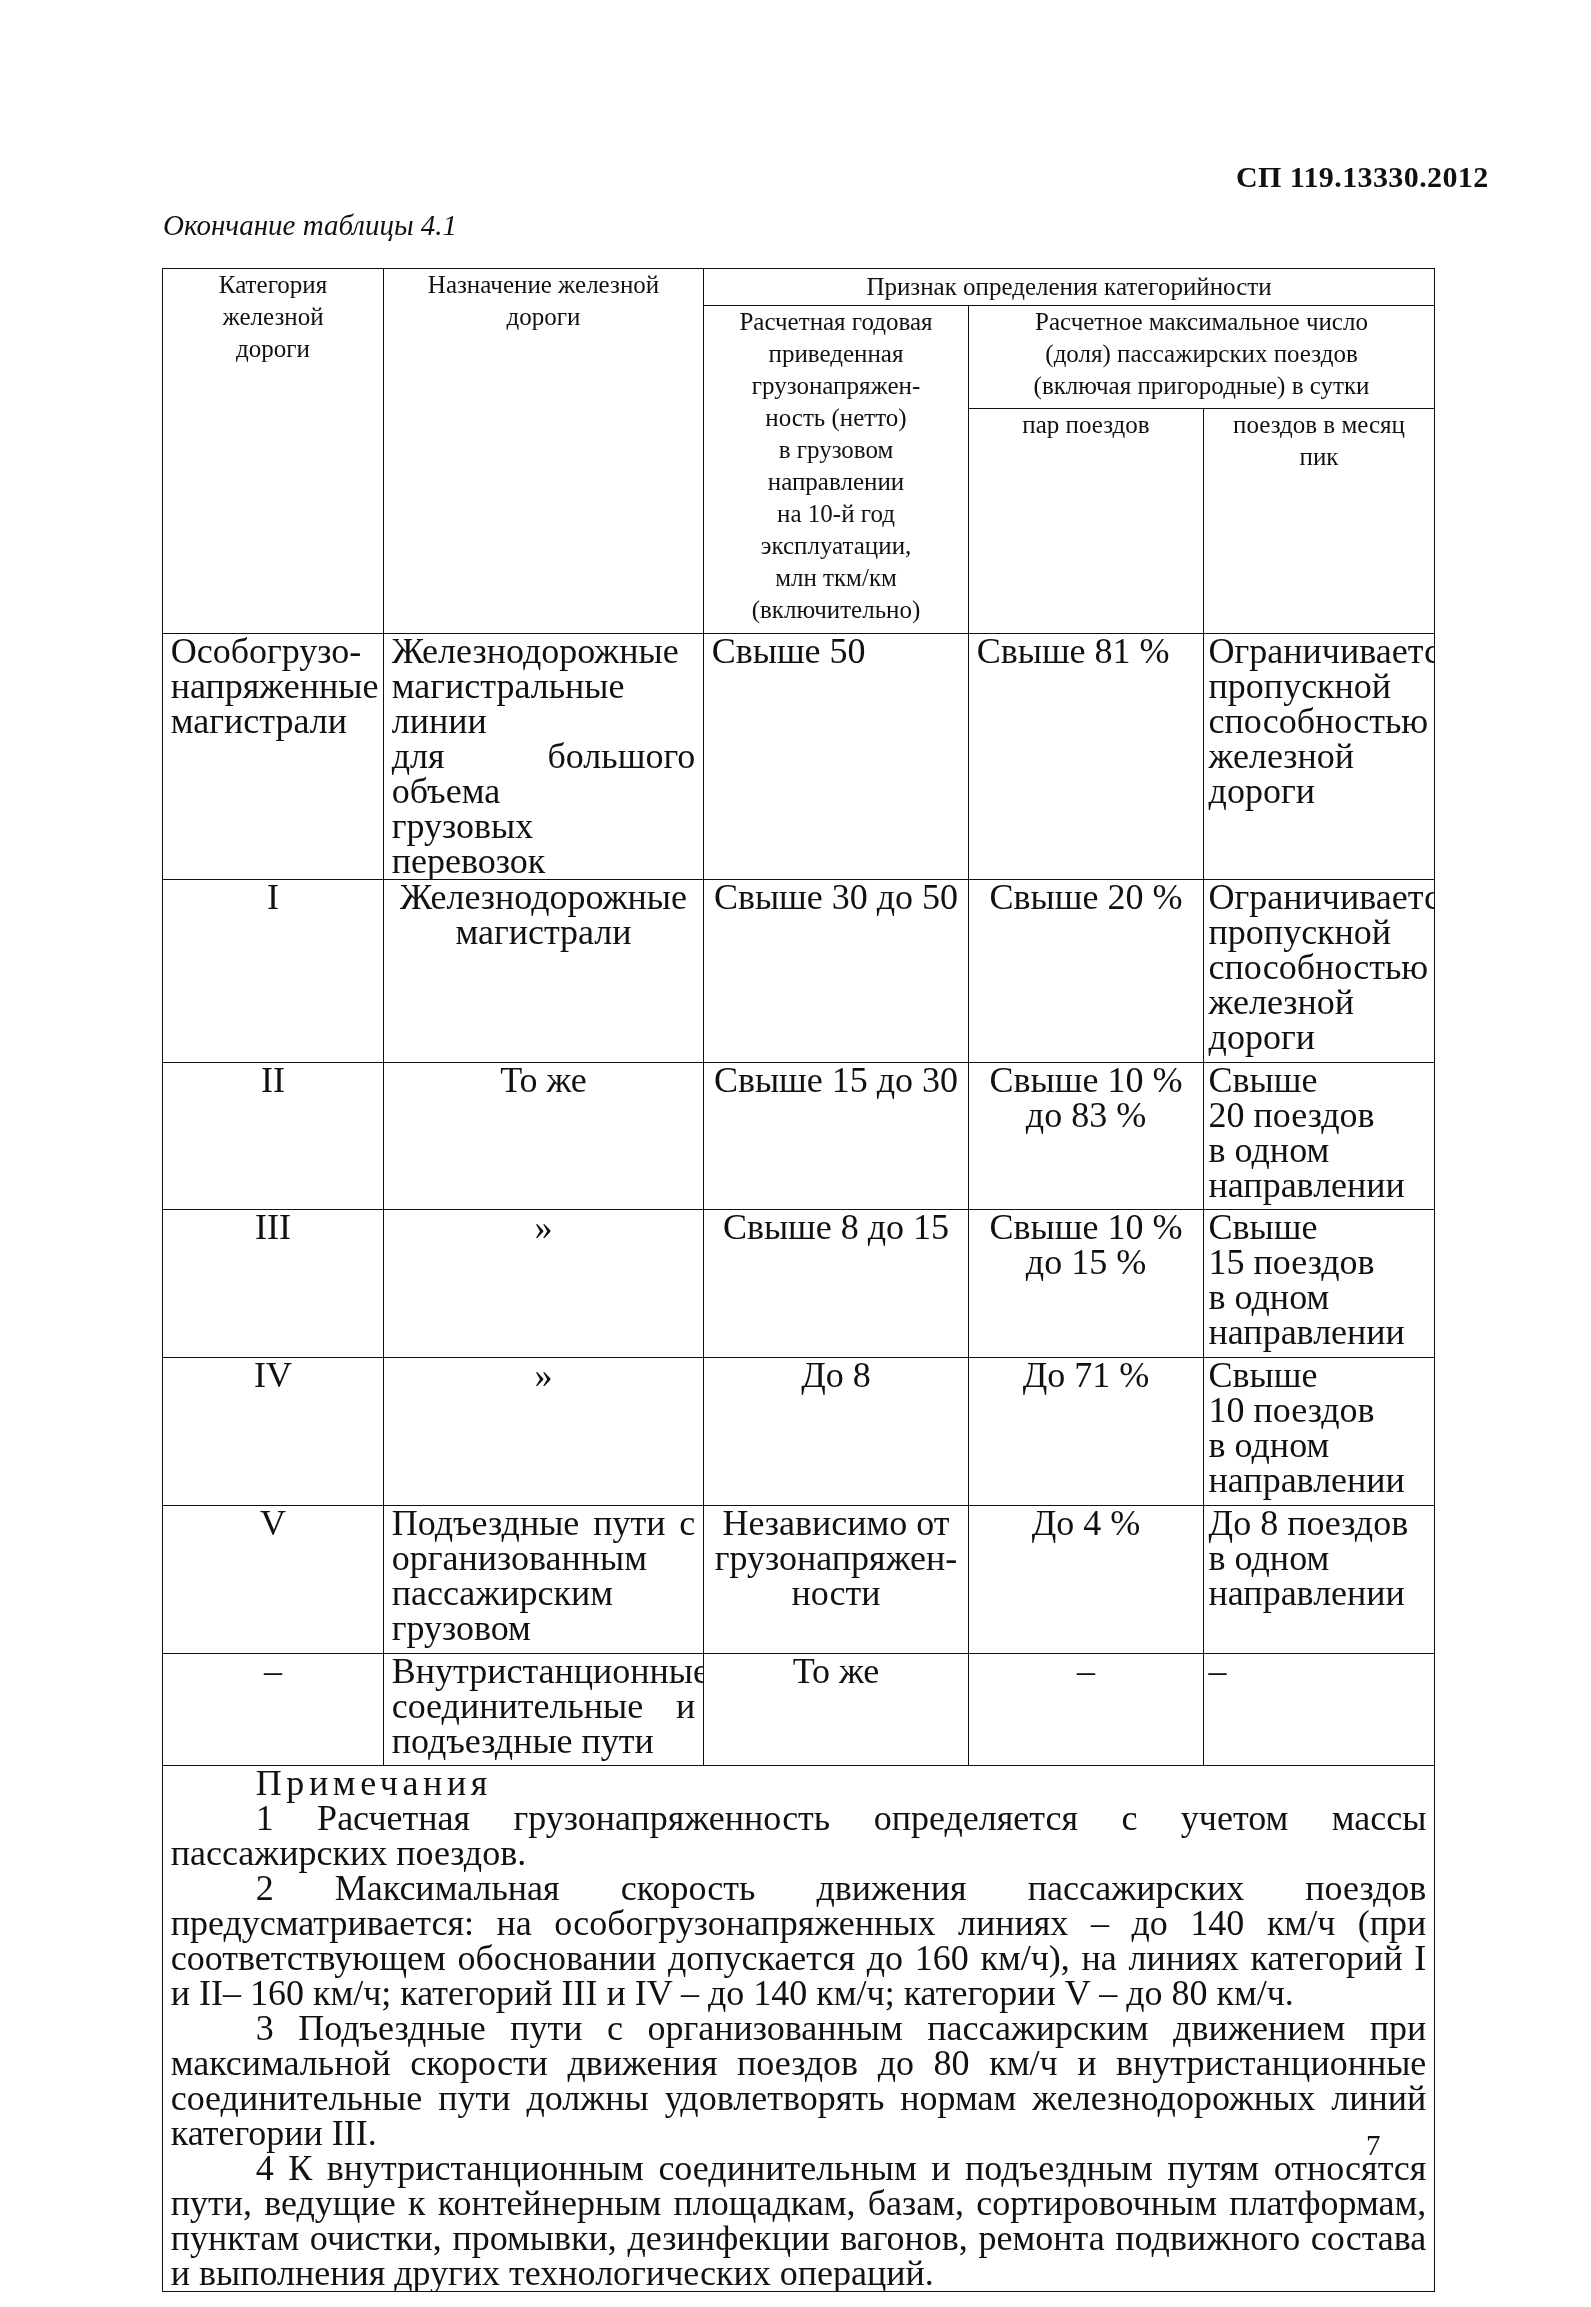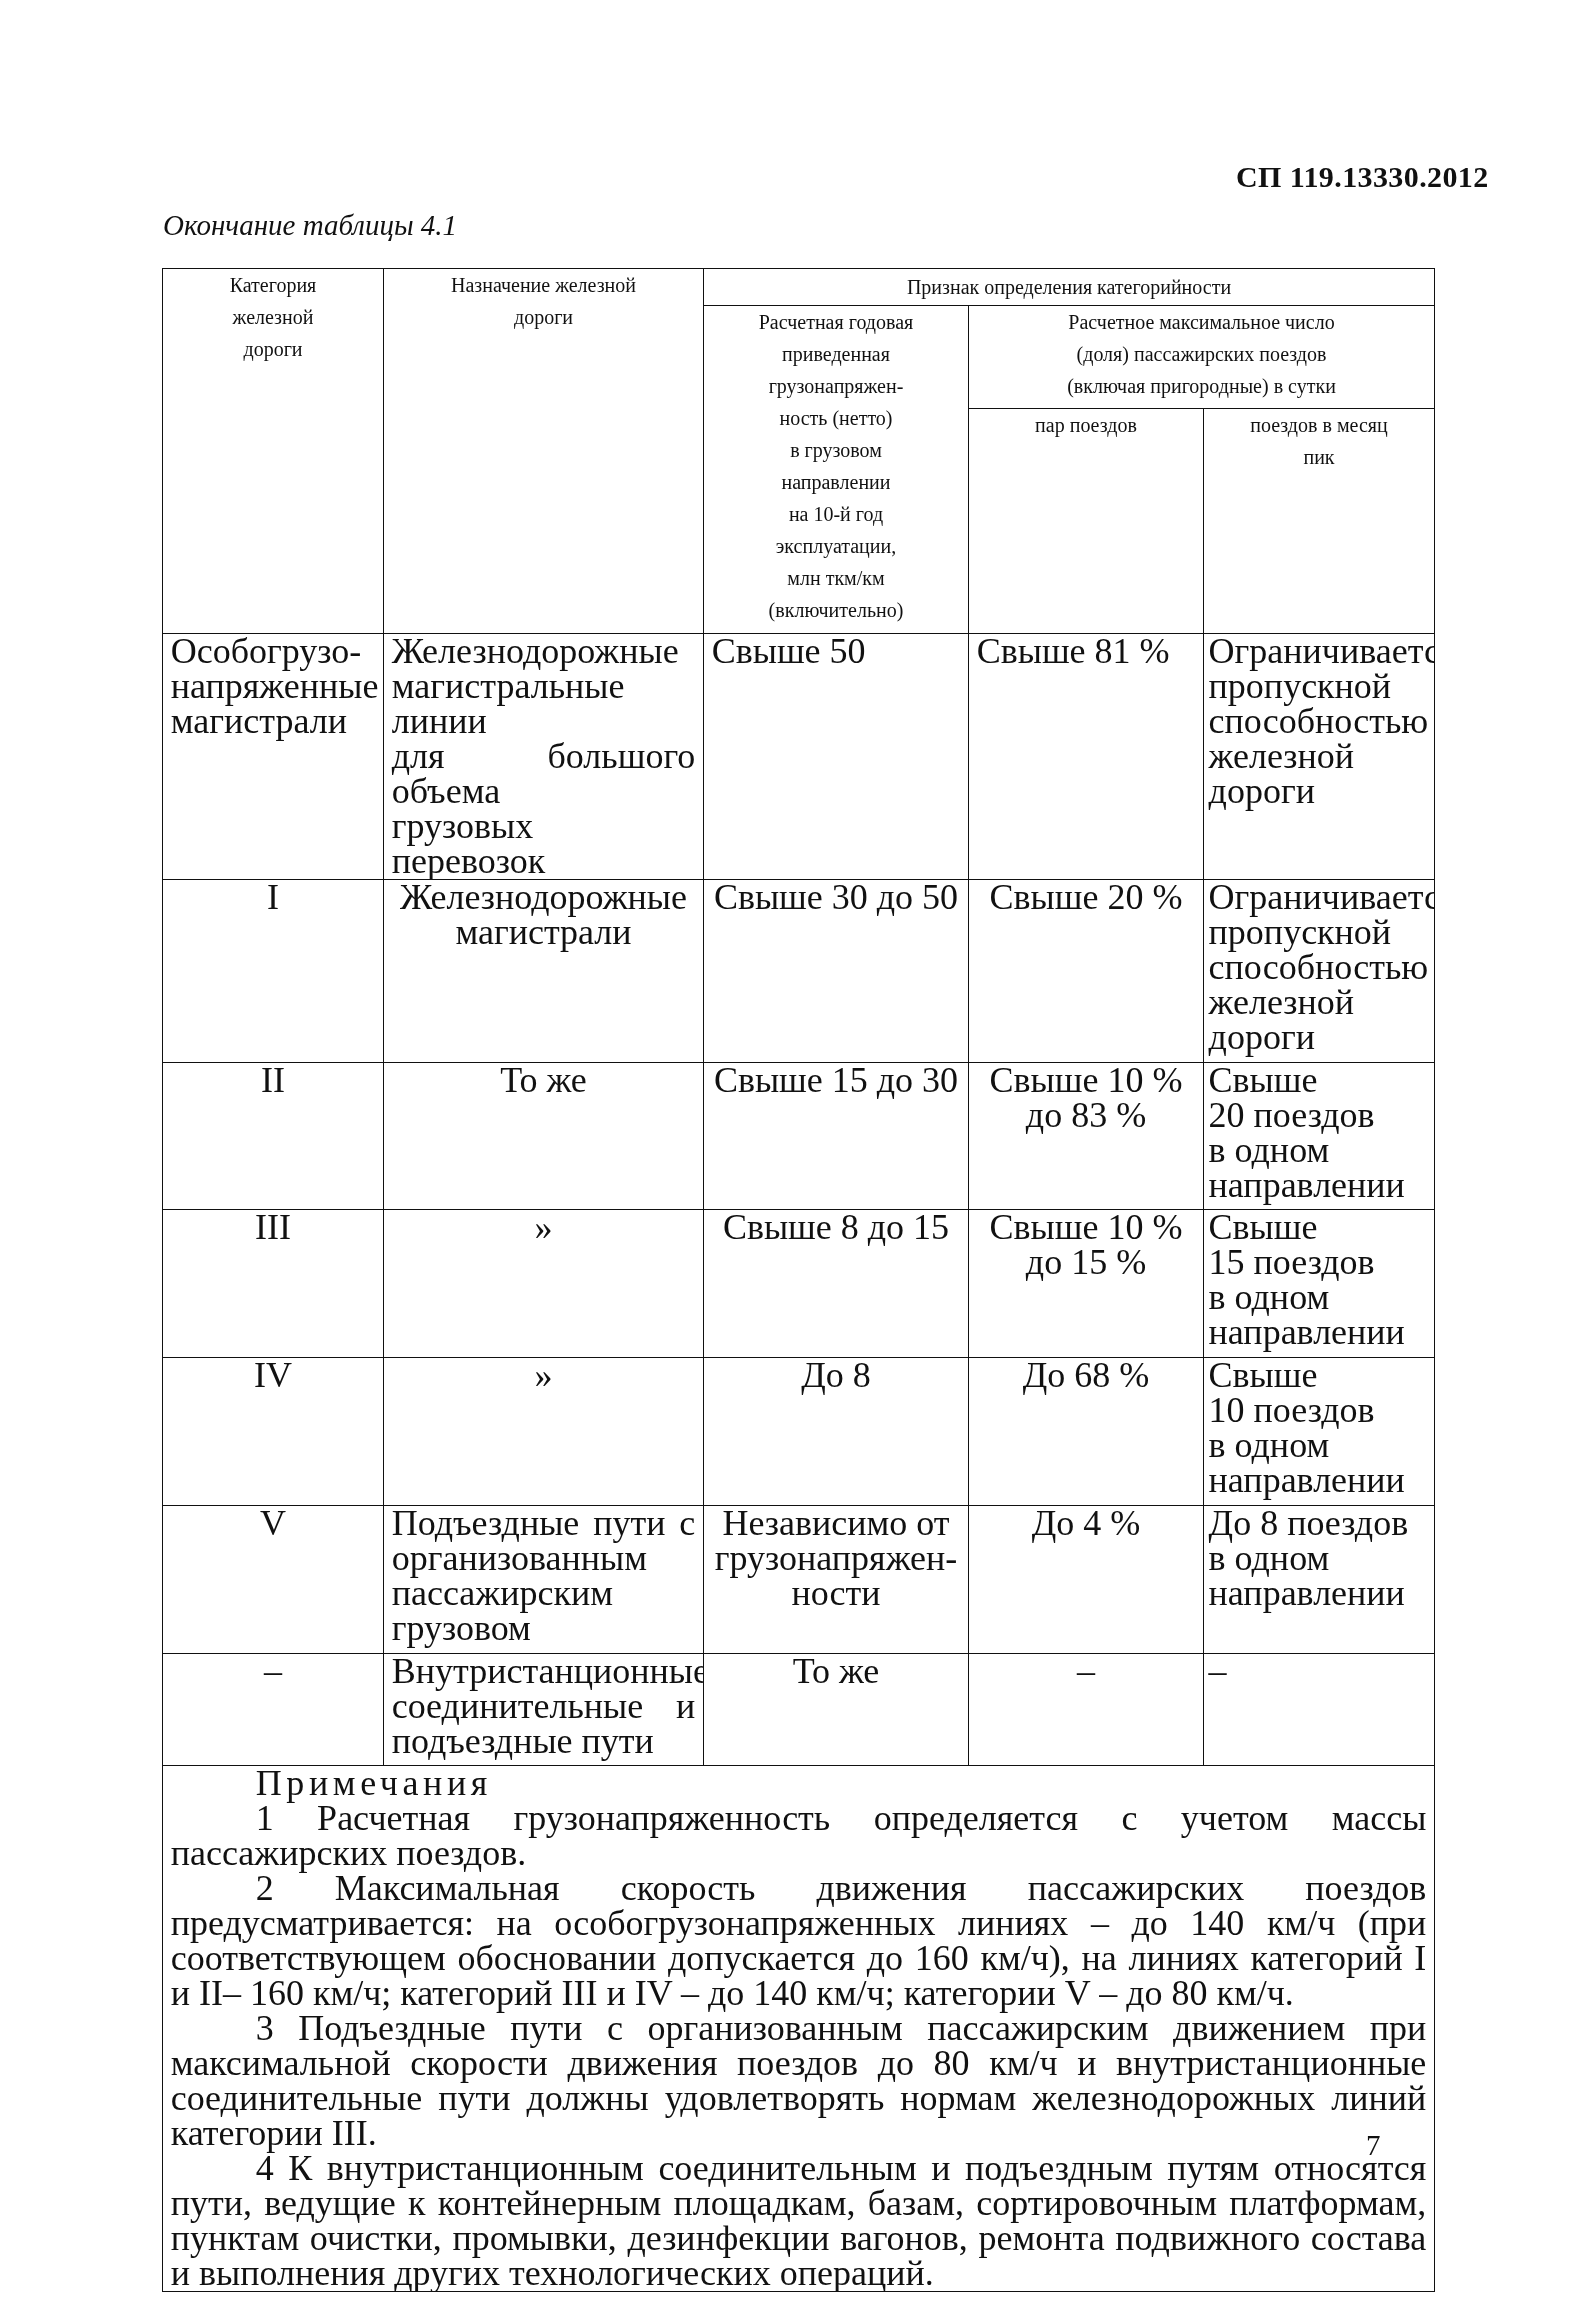--- a/index.html
+++ b/index.html
@@ -1,21 +1,21 @@
 <!DOCTYPE html>
 <html style="font-size:12.3px"><head>
 <meta charset="utf-8">
 <style>
   html, body { margin: 0; padding: 0; background: #ffffff; }
   body { width: 1592px; height: 2307px; position: relative; overflow: hidden; color: #111; font-family: "Liberation Serif", "DejaVu Serif", serif; }
   .doc-code { position: absolute; left: 1197px; top: 160px; font-weight: bold; font-size: 30px; letter-spacing: 0.4px; margin-left: 39px; }
   .table-caption { position: absolute; left: 163px; top: 209px; font-style: italic; font-size: 29px; font-family: Liberation Serif, serif; }
   table.main { position: absolute; left: 162px; top: 268px; border-collapse: collapse; table-layout: fixed; width: 1271px; }
   table.main td { border: 1.9px solid #111; vertical-align: top; padding: 0 7.7px; font-size: 36px; line-height: 35px; overflow: hidden; }
-  table.main td.hdr { font-size: 20px; line-height: 32px; text-align: center; }
+  table.main td.hdr { font-size: 25px; line-height: 32px; text-align: center; }
   td.c { text-align: center; }
   td.l { text-align: left; }
   td.mid { vertical-align: middle; }
   td.notes { font-size: 25px; line-height: 33px; padding: 0 15.4px 0 9.2px; vertical-align: top; }
   .notes-title { padding-left: 85px; letter-spacing: 4.6px; }
   .note { text-align: justify; text-indent: 85px; }
   .page-number { position: absolute; left: 1366px; top: 2129px; font-size: 29px; }
   .line { display: block; }
 </style>
 </head>
@@ -170,21 +170,21 @@
     <td class="c">
       <span class="line">IV</span>
     </td>
     <td class="c">
       <span class="line">»</span>
     </td>
     <td class="c">
       <span class="line">До 8</span>
     </td>
     <td class="c">
-      <span class="line">До 68 %</span>
+      <span class="line">До 71 %</span>
     </td>
     <td class="l" style="padding-left:4.6px">
       <span class="line">Свыше</span>
       <span class="line">10 поездов</span>
       <span class="line">в одном</span>
       <span class="line">направлении</span>
     </td>
   </tr>
 
   <tr style="height:148px">

